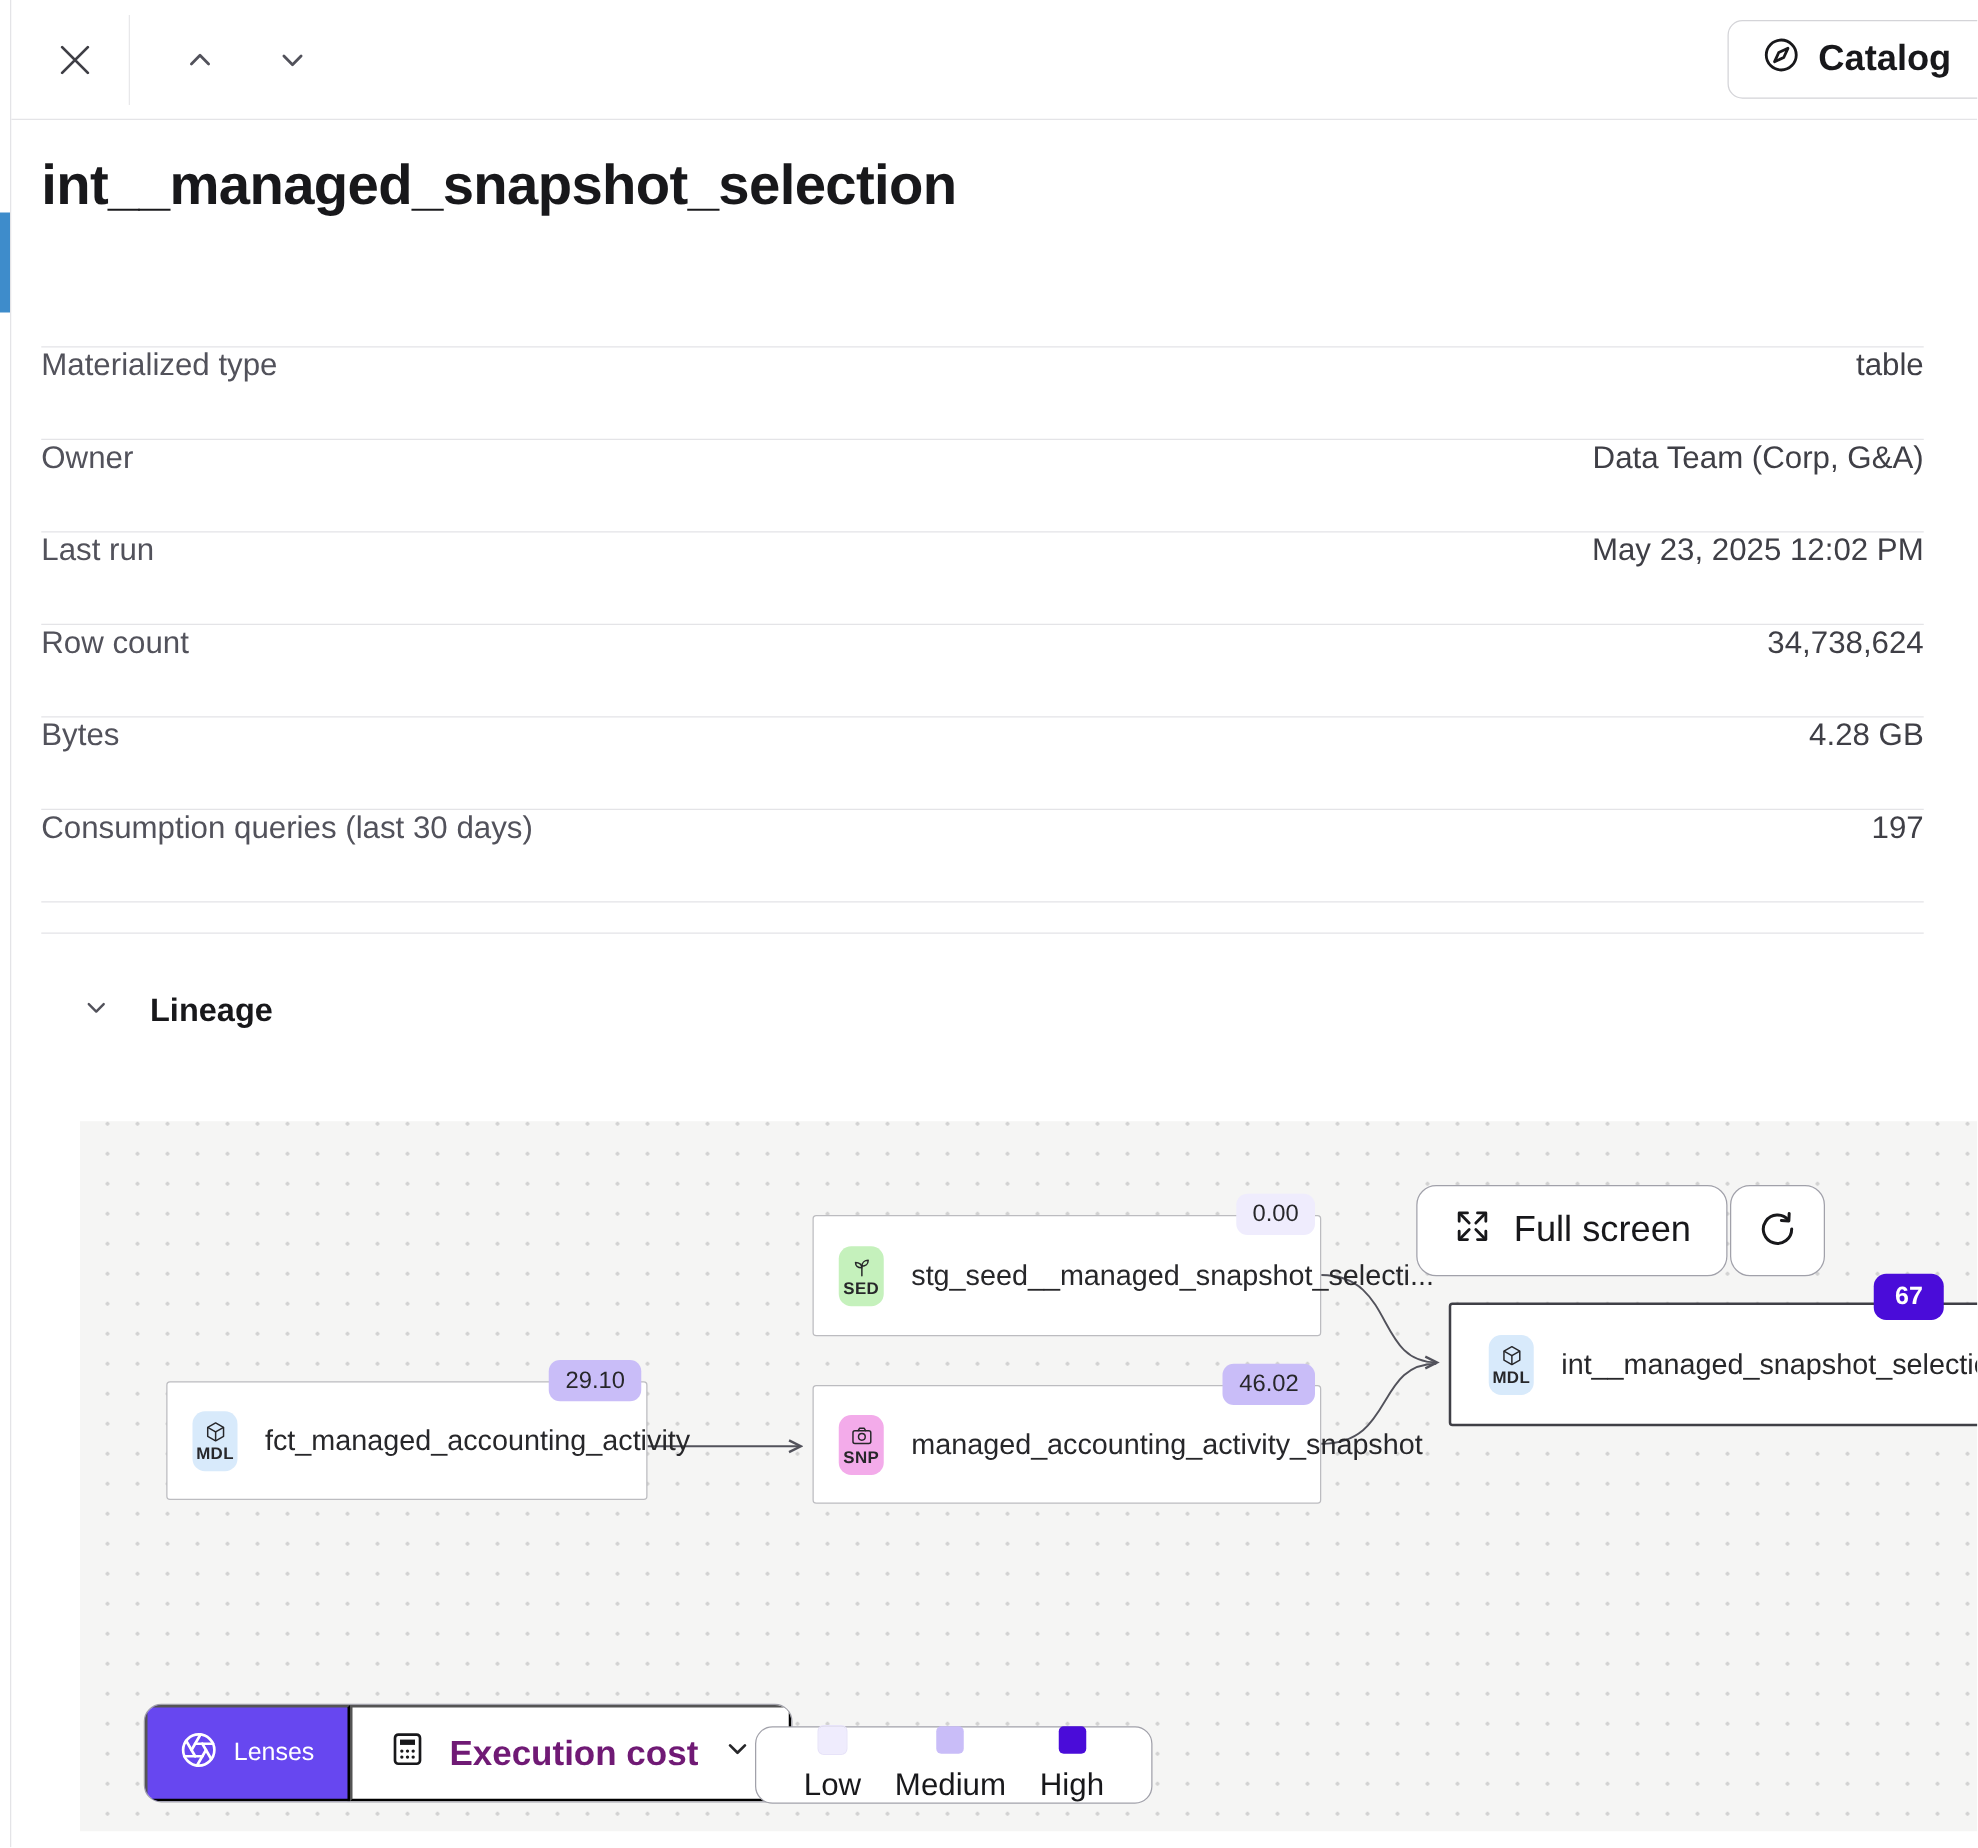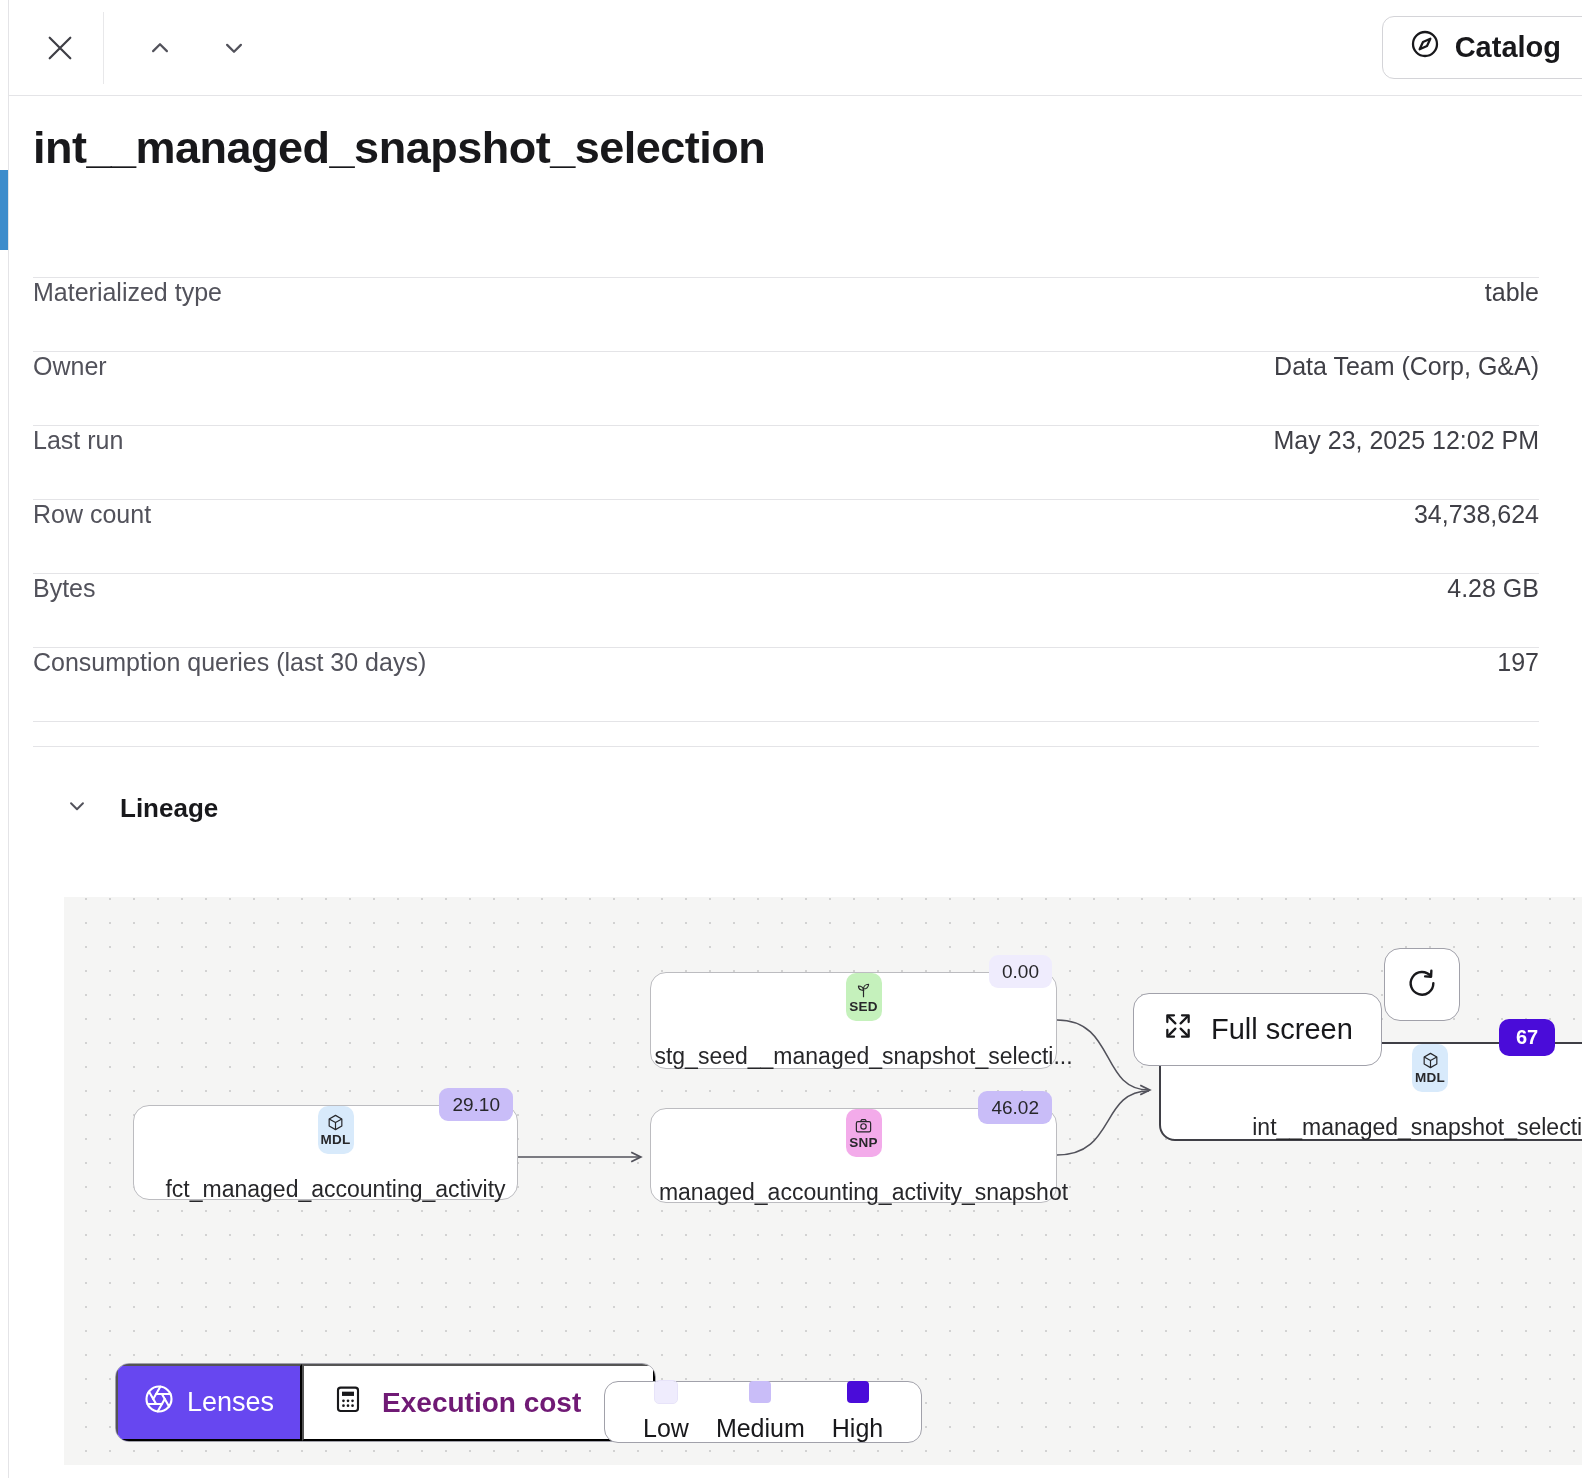--- a/index.html
+++ b/index.html
@@ -30,48 +30,48 @@
   .lineage-header { position:absolute; left:64px; top:793px; display:flex; align-items:flex-start; gap:30px; }
   .lineage-title { font-size:26px; font-weight:700; color:#18181b; }
 
   
   .canvas { position:absolute; left:64px; top:897px; width:1518px; height:568px; overflow:hidden;
             background-color:#f5f5f4;
             background-image:radial-gradient(circle, #d2d2d2 1.3px, transparent 1.5px);
             background-size:24px 24px; background-position:10px 14px; }
   .edges { position:absolute; left:0; top:0; pointer-events:none; }
 
-  .node { position:absolute; background:#fff; border:1.5px solid #bcbcc0; border-radius:16px;
-          display:flex; align-items:center; gap:22px; padding-left:20px; box-sizing:border-box; cursor:pointer;flex-direction:column; }
+  .node { position:absolute; background:#fff; border:1.5px solid #bcbcc0; border-radius:3px;
+          display:flex; align-items:center; gap:22px; padding-left:20px; box-sizing:border-box; cursor:pointer; }
   .node-fct { left:69px;  top:208px; width:385px; height:95px; }
   .node-sed { left:586px; top:75px;  width:407px; height:97px; }
   .node-snp { left:586px; top:211px; width:407px; height:95px; }
   .node-int { left:1095px; top:145px; width:512px; height:99px; border:2.5px solid #3f3f46; padding-left:30px; }
   .node-label { font-size:23px; color:#27272a; white-space:nowrap; }
 
   .node-icon { width:36px; height:48px; border-radius:10px; display:flex; flex-direction:column;
                align-items:center; justify-content:center; flex:0 0 auto; }
   .node-icon .type { font-size:13.5px; font-weight:700; color:#27272a; letter-spacing:0.3px; line-height:15px; }
 
   .badge { position:absolute; top:-18px; right:4px; height:33px; border-radius:9px; display:flex;
            align-items:center; padding:0 13px; font-size:19px; color:#27272a; background:#efecfd; }
   .node-int .badge { left:338px; right:auto; top:-25px; height:37px; border-radius:10px; padding:0 17px;
                      font-size:20px; font-weight:600; color:#fff; }
 
   .fullscreen-btn { position:absolute; left:1069px; top:51px; height:73px; background:#fff;
                     border:1.5px solid #a1a1aa; border-radius:16px; display:flex; align-items:center;
-                    gap:17px; padding:0 28px; font-size:29px; font-weight:500; color:#18181b; cursor:pointer; box-sizing:border-box;margin-top:45px; }
+                    gap:17px; padding:0 28px; font-size:29px; font-weight:500; color:#18181b; cursor:pointer; box-sizing:border-box; }
   .refresh-btn { position:absolute; left:1320px; top:51px; width:76px; height:73px; background:#fff;
                  border:1.5px solid #a1a1aa; border-radius:16px; display:flex; align-items:center;
                  justify-content:center; cursor:pointer; box-sizing:border-box; }
 
   .lens-group { position:absolute; left:51px; top:466px; height:79px; display:flex; align-items:stretch;
                 border:1.5px solid #a1a1aa; border-radius:14px; overflow:hidden; background:#fff; box-sizing:border-box; }
   .lenses-seg { display:flex; align-items:center; gap:13px; padding:0 26px; color:#fff;
-                font-size:27px; font-weight:500; cursor:pointer; }
+                font-size:20px; font-weight:500; cursor:pointer; }
   .lens-select { display:flex; align-items:center; gap:18px; padding:0 28px; font-size:28px; font-weight:700;
                  color:#701a75; cursor:pointer; background:#fff; }
 
   .legend { position:absolute; left:540px; top:484px; height:62px; background:#fff; border:1.5px solid #a1a1aa;
             border-radius:14px; display:flex; align-items:center; gap:27px; padding:0 38px; box-sizing:border-box; }
   .legend-item { display:flex; align-items:center; gap:11px; font-size:25px; color:#18181b;flex-direction:column; }
   .swatch { width:22px; height:22px; border-radius:4px; }
   .swatch-low { outline:1px solid #e7e3f9; }
 </style>
 </head>

